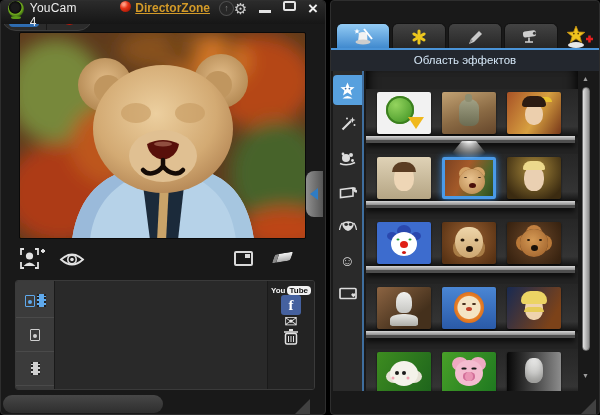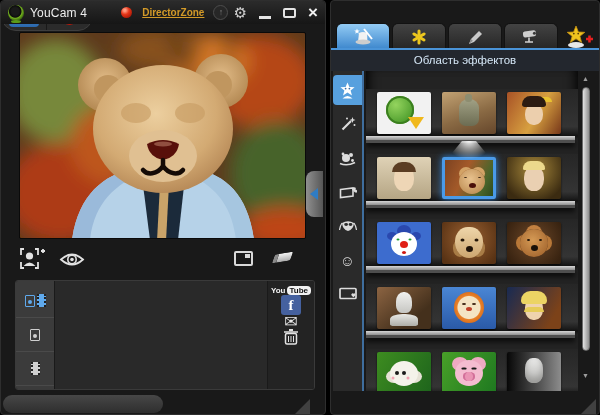--- a/index.html
+++ b/index.html
@@ -3,30 +3,30 @@
 <meta charset="utf-8">
 <style>
   * { margin:0; padding:0; box-sizing:border-box; }
   html,body { width:600px; height:415px; background:#000; overflow:hidden;
     font-family:"Liberation Sans", sans-serif; }
   .win { position:absolute; background:#191919; border:1px solid #2e2e2e; border-radius:4px; }
   #left-win { left:0; top:0; width:326px; height:415px; }
   #right-win { left:330px; top:0; width:270px; height:415px; }
 
   
-  .titlebar { position:absolute; left:0; top:0; right:0; height:23px; display:flex; align-items:center;
+  .titlebar { position:absolute; left:0; top:0; right:0; height:23px; display:flex; 
     padding:0 7px; background:linear-gradient(#2b2b2b,#161616); border-radius:4px 4px 0 0; }
   .logo { width:16px; height:16px; border-radius:50%;
     background:radial-gradient(circle at 45% 40%, #1a1a1a 28%, #0c0c0c 45%, #74b11e 52%, #274d0b 78%, #0a0a0a 90%); position:relative; }
   .logo::after { content:""; position:absolute; left:3px; bottom:-2px; width:10px; height:3px;
     border-radius:50%; background:#5c9a18; }
   .app-title { color:#ededed; font-size:12px; margin-left:6px; letter-spacing:.2px; }
   .rec-dot { width:11px; height:11px; border-radius:50%; margin-left:34px;
     background:radial-gradient(circle at 35% 30%, #ff9a80 10%, #e63518 40%, #8e0d00 95%); }
-  .dz-link { color:#d39a28; font-size:10px; font-weight:bold; text-decoration:underline; margin-left:10px; cursor:pointer; }
+  .dz-link { color:#d39a28; font-size:12px; font-weight:bold; text-decoration:underline; margin-left:4px; cursor:pointer; }
   .upload-btn { width:15px; height:15px; margin-left:9px; border-radius:50%; background:#272727;
     border:1px solid #4d4d4d; color:#7d7d7d; font-size:9px; line-height:13px; text-align:center; }
   .tb-sp { flex:1; }
   .gear { color:#cfcfcf; font-size:15px; line-height:15px; margin-right:12px; cursor:pointer; }
   .min-btn { width:12px; height:3px; background:#e4e4e4; margin:9px 12px 0 0; cursor:pointer; }
   .max-btn { width:13px; height:10px; border:2px solid #e4e4e4; border-radius:2px; margin-right:12px; cursor:pointer; }
   .close-btn { color:#f2f2f2; font-size:17px; font-weight:bold; line-height:15px; cursor:pointer; }
 
   
   .video { position:absolute; left:18px; top:31px; width:287px; height:207px; background:#000;

